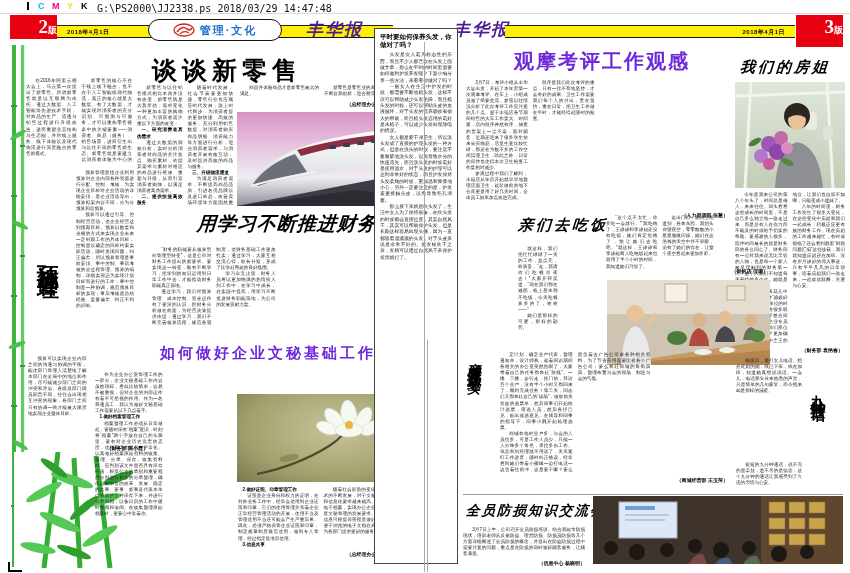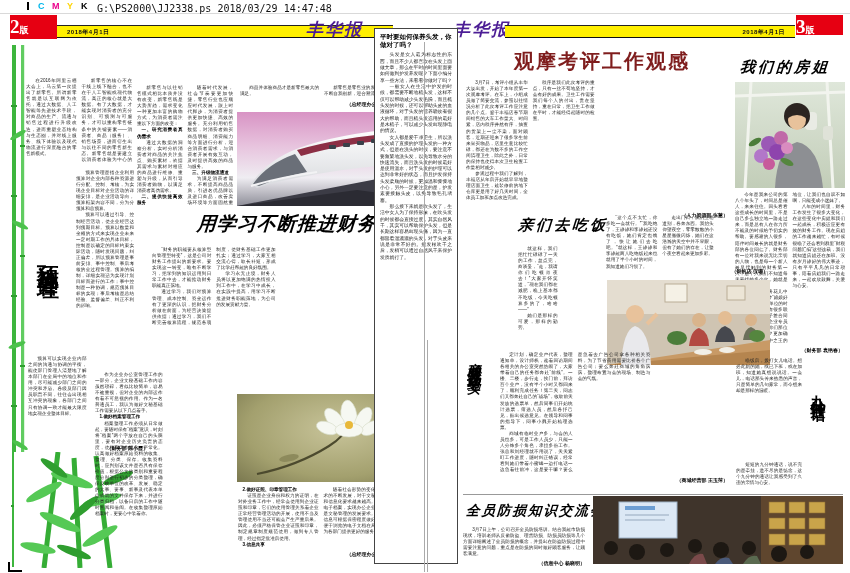--- a/index.html
+++ b/index.html
@@ -6,31 +6,31 @@
   #stage{position:relative;width:850px;height:573px;background:#fff;overflow:hidden;
          font-family:"Liberation Sans","DejaVu Sans",sans-serif;-webkit-text-size-adjust:none;}
   .abs{position:absolute;}
   
   #titlebar{left:0;top:0;width:850px;height:13px;background:#ffffff;border-bottom:1px solid #d9d9d9;}
   .cmyk{position:absolute;top:1px;font-weight:bold;font-size:9px;font-family:"Liberation Sans",sans-serif;}
   .c0{color:#00b7eb}.c1{color:#ec008c}.c2{color:#ffd400}.c3{color:#000}
   #pspath{position:absolute;left:97px;top:3px;font-size:10px;color:#111;font-family:"DejaVu Sans Mono",monospace;}
   .regtick{position:absolute;background:#000;}
   
-  .pagebox{background:#e60012;color:#fff;text-align:left;line-height:24px;font-weight:bold;}
+  .pagebox{background:#e60012;color:#fff;text-align:right;line-height:24px;font-weight:bold;}
   .pagebox .num{font-size:19px;font-family:"Liberation Serif",serif;}
   .pagebox .ban{font-size:9px;}
   .ybar{background:#ffef00;border-top:1px solid #222;border-bottom:1.5px solid #111;}
   .ydate{position:absolute;top:2px;font-size:6px;color:#111;font-weight:bold;letter-spacing:.5px;}
   .capsule{background:#fff;border:1.5px solid #111;border-radius:11px;display:flex;align-items:center;justify-content:center;gap:5px;}
   .capsule .sec{color:#1e6fd0;font-weight:bold;font-size:11px;letter-spacing:2px;white-space:nowrap;}
   .masthead{color:#4c1d95;font-family:"Liberation Serif","DejaVu Serif",serif;font-weight:bold;font-style:italic;font-size:17px;letter-spacing:2px;white-space:nowrap;}
   
   .h-serif{font-family:"Liberation Serif","DejaVu Serif",serif;font-weight:900;color:#000;white-space:nowrap;}
-  .h-sans{font-family:"Liberation Sans",sans-serif;font-weight:900;color:#7f1d1d;white-space:nowrap;}
+  .h-sans{font-family:"Liberation Sans",sans-serif;font-weight:900;color:#6d28d9;white-space:nowrap;}
   .h-script{font-family:"Liberation Serif","DejaVu Serif",serif;font-weight:bold;font-style:italic;color:#000;transform:skewX(-4deg);white-space:nowrap;}
   .vtitle{writing-mode:vertical-rl;text-orientation:upright;font-family:"Liberation Serif","DejaVu Serif",serif;font-weight:900;color:#000;letter-spacing:4px;}
   
   .tx{font-size:4.6px;line-height:1.32;color:#222;text-align:justify;column-gap:5px;column-fill:auto;overflow:hidden;}
   .tx p{margin:0;text-indent:2em;}
   .tx p.sub{font-weight:bold;text-indent:1em;color:#000;}
   .byline{font-size:5px;font-weight:bold;color:#000;text-align:right;white-space:nowrap;}
   
   #hairbox{border:1px solid #444;background:#fff;padding:4px 5px;box-sizing:border-box;}
   #hairbox .ht{font-size:6.5px;font-weight:bold;color:#000;line-height:1.25;margin-bottom:3px;text-align:left;}
@@ -51,27 +51,35 @@
     <span class="cmyk c3" style="left:81px;">K</span>
     <span id="pspath">G:\PS2000\JJ2338.ps 2018/03/29 14:47:48</span>
   </div>
 
   <div class="abs pagebox" style="left:10px;top:15px;width:47px;height:24px;">
     <span class="num">2</span><span class="ban">版</span>
   </div>
   <div class="abs ybar" style="left:57px;top:25px;width:336px;height:11px;">
     <span class="ydate" style="left:10px;">2018年4月1日</span>
   </div>
+  <div class="abs capsule" style="left:148px;top:19px;width:132px;height:20px;">
+    <svg width="22" height="14" viewBox="0 0 22 14">
+      <ellipse cx="11" cy="7" rx="10" ry="6" fill="none" stroke="#d42a1e" stroke-width="1.4"></ellipse>
+      <path d="M4 9 Q9 2 14 6 Q17 8 19 5" fill="none" stroke="#d42a1e" stroke-width="1.6"></path>
+      <path d="M7 11 Q11 7 16 10" fill="none" stroke="#d42a1e" stroke-width="1.2"></path>
+    </svg>
+    <span class="sec">管理·文化</span>
+  </div>
   <div class="abs masthead" style="left:306px;top:18px;">丰华报</div>
 
   <div class="abs masthead" style="left:453px;top:18px;">丰华报</div>
   <div class="abs ybar" style="left:505px;top:25px;width:290px;height:11px;">
     <span class="ydate" style="right:10px;">2018年4月1日</span>
   </div>
-  <div class="abs pagebox" style="left:796px;top:15px;width:47px;height:20px;">
+  <div class="abs pagebox" style="left:796px;top:15px;width:47px;height:32px;">
     <span class="num">3</span><span class="ban">版</span>
   </div>
 
   <svg class="abs" style="left:8px;top:45px;" width="22" height="522" viewBox="0 0 22 522">
     <rect width="22" height="522" fill="#ffffff"></rect>
     <rect x="4" y="0" width="4" height="522" fill="#3db53d"></rect>
     <rect x="13" y="0" width="3.2" height="522" fill="#61cc61"></rect>
     <g fill="#2f9e2f">
       <rect x="3" y="60" width="6" height="2"></rect>
         <rect x="3" y="150" width="6" height="2"></rect>
@@ -106,20 +114,21 @@
       <ellipse cx="24" cy="96" rx="18" ry="4.5" transform="rotate(12 24 96)"></ellipse>
     </g>
     <g fill="#2f9e2f">
       <ellipse cx="70" cy="56" rx="18" ry="4" transform="rotate(-40 70 56)"></ellipse>
       <ellipse cx="40" cy="16" rx="16" ry="4" transform="rotate(35 40 16)"></ellipse>
       <ellipse cx="104" cy="26" rx="16" ry="4" transform="rotate(-22 104 26)"></ellipse>
       <ellipse cx="60" cy="100" rx="18" ry="4" transform="rotate(20 60 100)"></ellipse>
     </g>
   </svg>
 
+  <div class="abs h-serif" style="left:152px;top:54px;font-size:25px;letter-spacing:5px;">谈谈新零售</div>
   <div class="abs tx" style="left:26px;top:78px;width:106px;height:90px;column-count:2;">
       <p>在2016年阿里云栖大会上，马云第一次提出了新零售。所谓新零售就是以互联网为依托，通过大数据、人工智能等先进技术手段，对商品的生产、流通与销售过程进行升级改造，进而重塑业态结构与生态圈，并对线上服务、线下体验以及现代物流进行深度融合的零售新模式。</p>
       <p>新零售的核心不在于线上线下融合，也不在于人工智能或现代物流，真正的核心就是大数据。有了大数据，才能实现对消费者的充分识别、可预测与可服务，才可以重构零售链条中的关键要素——消费者、商品（服务）、销售场景，进而衍生出与以往不同的零售新生态。新零售就是要建立以消费者体验为中心的数据驱动的零售生态，满足消费者需要什么货的新零售方式。</p>
     </div>
   <div class="abs tx" style="left:137px;top:85px;width:96px;height:122px;column-count:2;">
       <p>新零售与以往销售模式相比本质并没有改变，新零售既是大势所趋，需求变化一种更加丰富的购物方式，为消费者需注重以下方面的改变：</p>
       <p class="sub">一、研究消费者真伪需求</p>
       <p>通过大数据的洞察分析，实时分析消费者对商品的关注焦点、购买素材，依据其需求与素材对相应的商品进行维修、重塑与升级，从而引导消费者购物，以满足消费者真伪需求。</p>
       <p class="sub">二、提供快捷高效服务</p>
       <p>随着时代发展，社会节奏要更加快捷，零售行业也应顺应时代发展，跟上时代脚步，为消费者提供更加快捷、高效的服务。充分利用销售数据，对消费者购买商品明细、消费能力等方面进行分析，迎合消费者需求，与消费者开展有效互动，及时提供高效的商品与服务。</p>
@@ -171,20 +180,21 @@
     </div>
   <div class="abs byline" style="left:60px;top:445px;width:88px;">（财务部 陈小霞）</div>
 
   <div class="abs h-script" style="left:197px;top:211px;font-size:19px;letter-spacing:1px;">用学习不断推进财务职能落地</div>
   <div class="abs tx" style="left:152px;top:247px;width:252px;height:82px;column-count:4;">
       <p>“财务的职能要从核算型向管理型转变”，这是公司对财务工作提出的新要求。要实现这一转变，唯有不断学习，把学到的知识运用到日常工作中去，才能推动财务职能真正落地。</p>
       <p>通过学习，我们对预算管理、成本控制、资金运作有了更深的认识，把财务分析做在前面，为经营决策提供依据；通过学习，我们不断完善核算流程，规范各项制度，使财务基础工作更加扎实；通过学习，大家互相交流心得，取长补短，形成了比学赶帮超的良好氛围。</p>
       <p>学习永无止境，财务人员将以更加饱满的热情投入到工作中，在学习中成长，在实践中提高，用学习不断推进财务职能落地，为公司的发展贡献力量。</p>
     </div>
 
+  <div class="abs h-sans" style="left:160px;top:344px;font-size:15px;letter-spacing:3px;">如何做好企业文秘基础工作</div>
   <div class="abs tx" style="left:95px;top:372px;width:140px;height:190px;column-count:2;">
       <p>作为企业办公室管理工作的一部分，企业文秘基础工作内容虽然琐碎，看似比较简单，容易不被重视，但对企业的内部运作有着不可忽视的作用。作为一名普通员工，我认为做好文秘基础工作需要从以下几点着手。</p>
       <p class="sub">1.做好档案管理工作</p>
       <p>档案整理工作必须从日常做起，要随时保有“档案”意识，时刻将“档案”两个字放在自己的头脑里，要有对企业历史负责的态度，使档案工作细化、平常化。认真做好档案原始资料的收集、整理、分类、保存。收集资料时，应判别该文件是否具有保存价值，根据公文的类别和重要程度分别进行初步的分类整理，确保反映单位的改革、发展、稳定的大事、要事、新事及代表本单位成就的文件保存下来，并进行分类归档，以备日后的工作中随时查阅和借阅。在收集整理原始档案时，更要心中装着你。</p>
     </div>
   <div class="abs tx" style="left:238px;top:487px;width:166px;height:62px;column-count:2;">
       <p class="sub">2.做好证照、印章管理工作</p>
       <p>证照是企业身份和权力的证明，在对外业务工作中，经常会使用到企业证照和印章，它们的使用管理关系着企业正常经营管理活动的开展，使用不当及管理使用不当还可能会产生严重后果。因此，必须严格保管企业证照和印章，制定规章制度规范使用，做到专人管理，经过指定批准后使用。</p>
       <p class="sub">3.信息共享</p>
       <p>随着社会形势的变化和电子信息技术的不断发展，对于文秘工作的规范性和信息化要求越来越高。通过系统建立电子档案，实现办公企业信息化管理，是文秘管理的发展要求。各部门的档案信息可根据保密程度做好分类，将那些便于浏览的电子文档在局域网内共享，为各部门提供更好的服务。</p>

